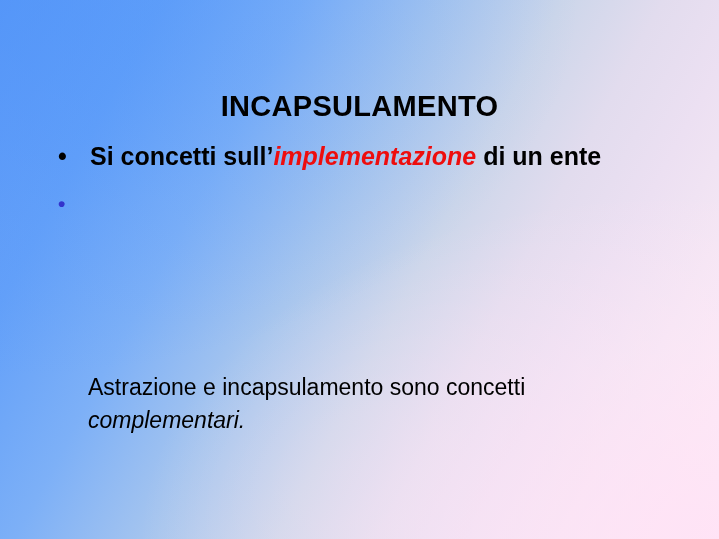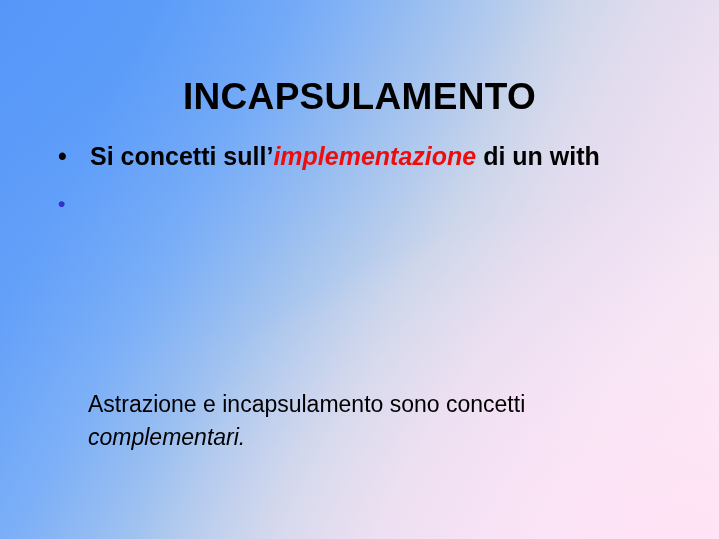--- a/index.html
+++ b/index.html
@@ -45,25 +45,25 @@
 
   #content {
     position: relative;
     z-index: 2;
     width: 719px;
     height: 539px;
   }
 
   .slide-title {
     position: absolute;
-    top: 76px;
+    top: 90px;
     left: 0;
     width: 719px;
     text-align: center;
-    font-size: 37px;
+    font-size: 29px;
     font-weight: bold;
     color: #000000;
     letter-spacing: 0.3px;
     white-space: nowrap;
   }
 
   .bullet-list {
     position: absolute;
     top: 139px;
     left: 52px;
@@ -102,21 +102,21 @@
 
   .em-red {
     color: #ee0d0d;
     font-style: italic;
     font-weight: bold;
     margin-top: 47px;
   }
 
   .closing-para {
     position: absolute;
-    top: 388px;
+    top: 371px;
     left: 88px;
     width: 600px;
     font-size: 23px;
     font-weight: normal;
     line-height: 33px;
     color: #000000;
   }
 
   .em-italic { font-style: italic; }
 
@@ -126,21 +126,21 @@
 <body>
 
 <div id="slide">
   <div id="content">
 
     <div class="slide-title">INCAPSULAMENTO</div>
 
     <div class="bullet-list">
 
       <div class="bullet-item bullet-black">
-        <span class="bullet-marker">•</span><span>Si concetti sull’</span><span class="em-red">implementazione</span><span> di un with</span>
+        <span class="bullet-marker">•</span><span>Si concetti sull’</span><span class="em-red">implementazione</span><span> di un ente</span>
       </div>
 
       <div class="bullet-item bullet-blue tight">
         <span class="bullet-marker">•</span>
       </div>
 
     </div>
 
     <div class="closing-para">
       <span>Astrazione e incapsulamento sono concetti </span><span class="em-italic">complementari.</span>

